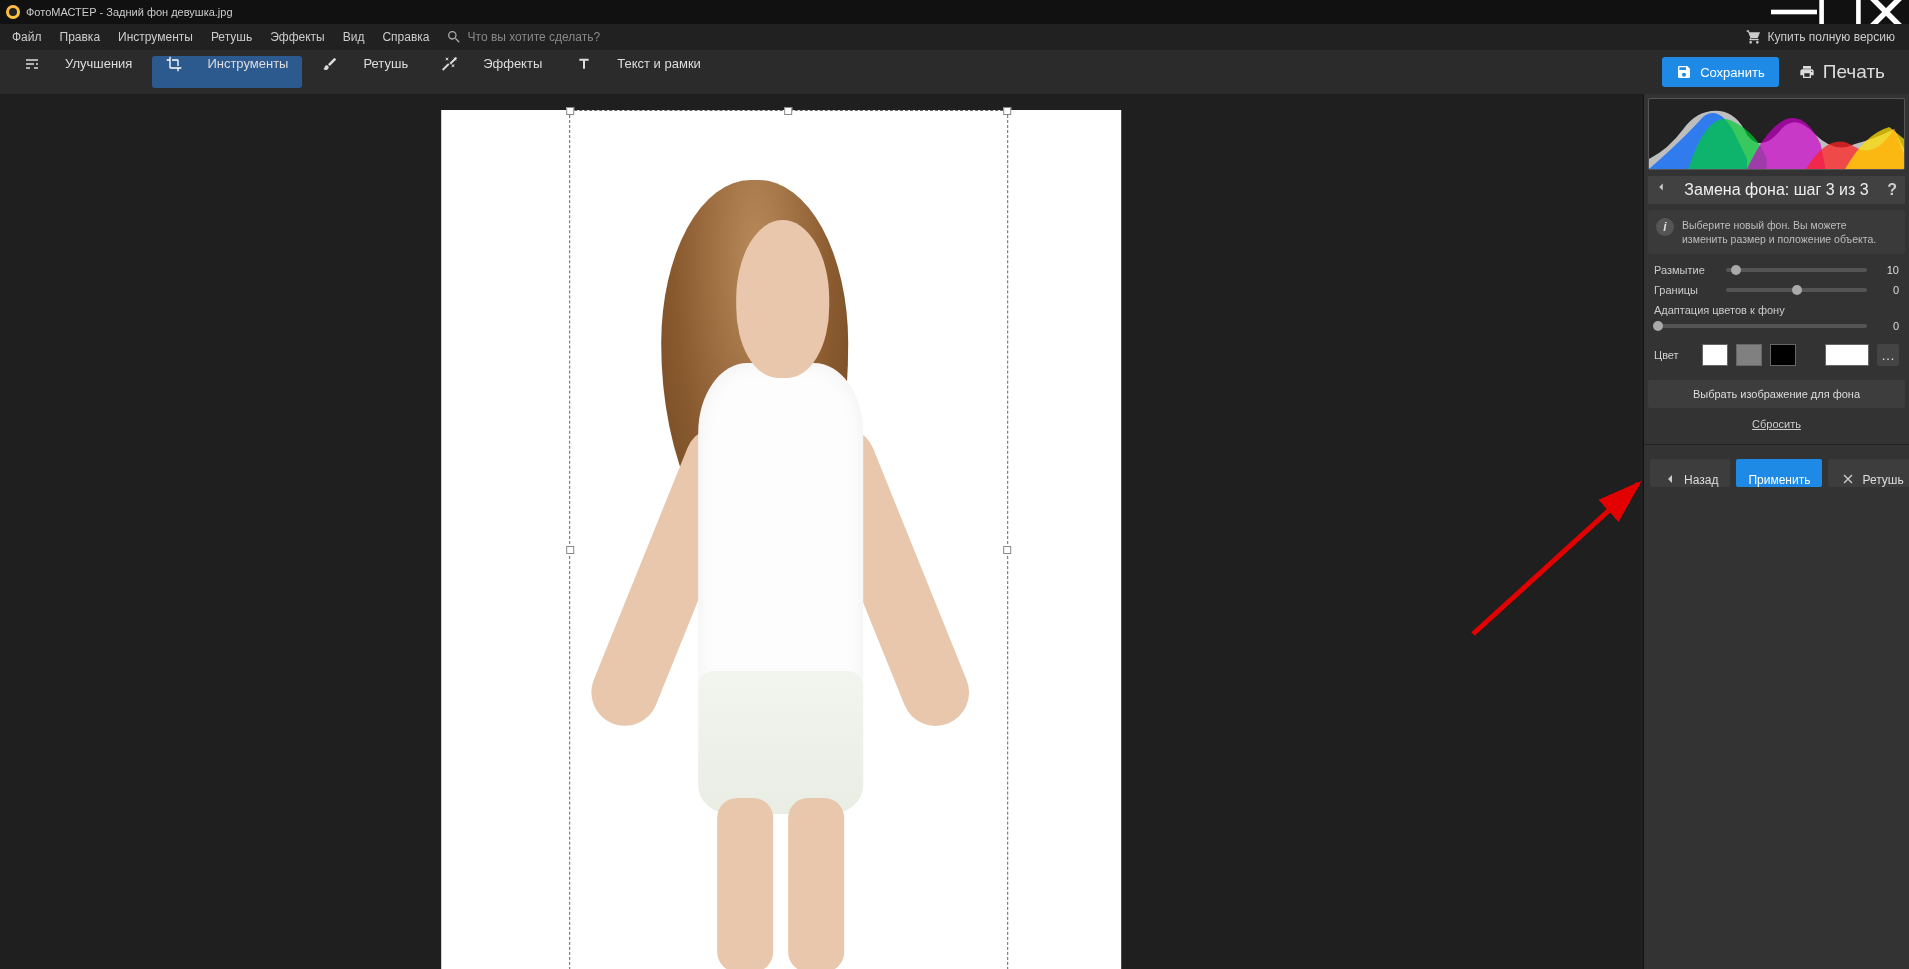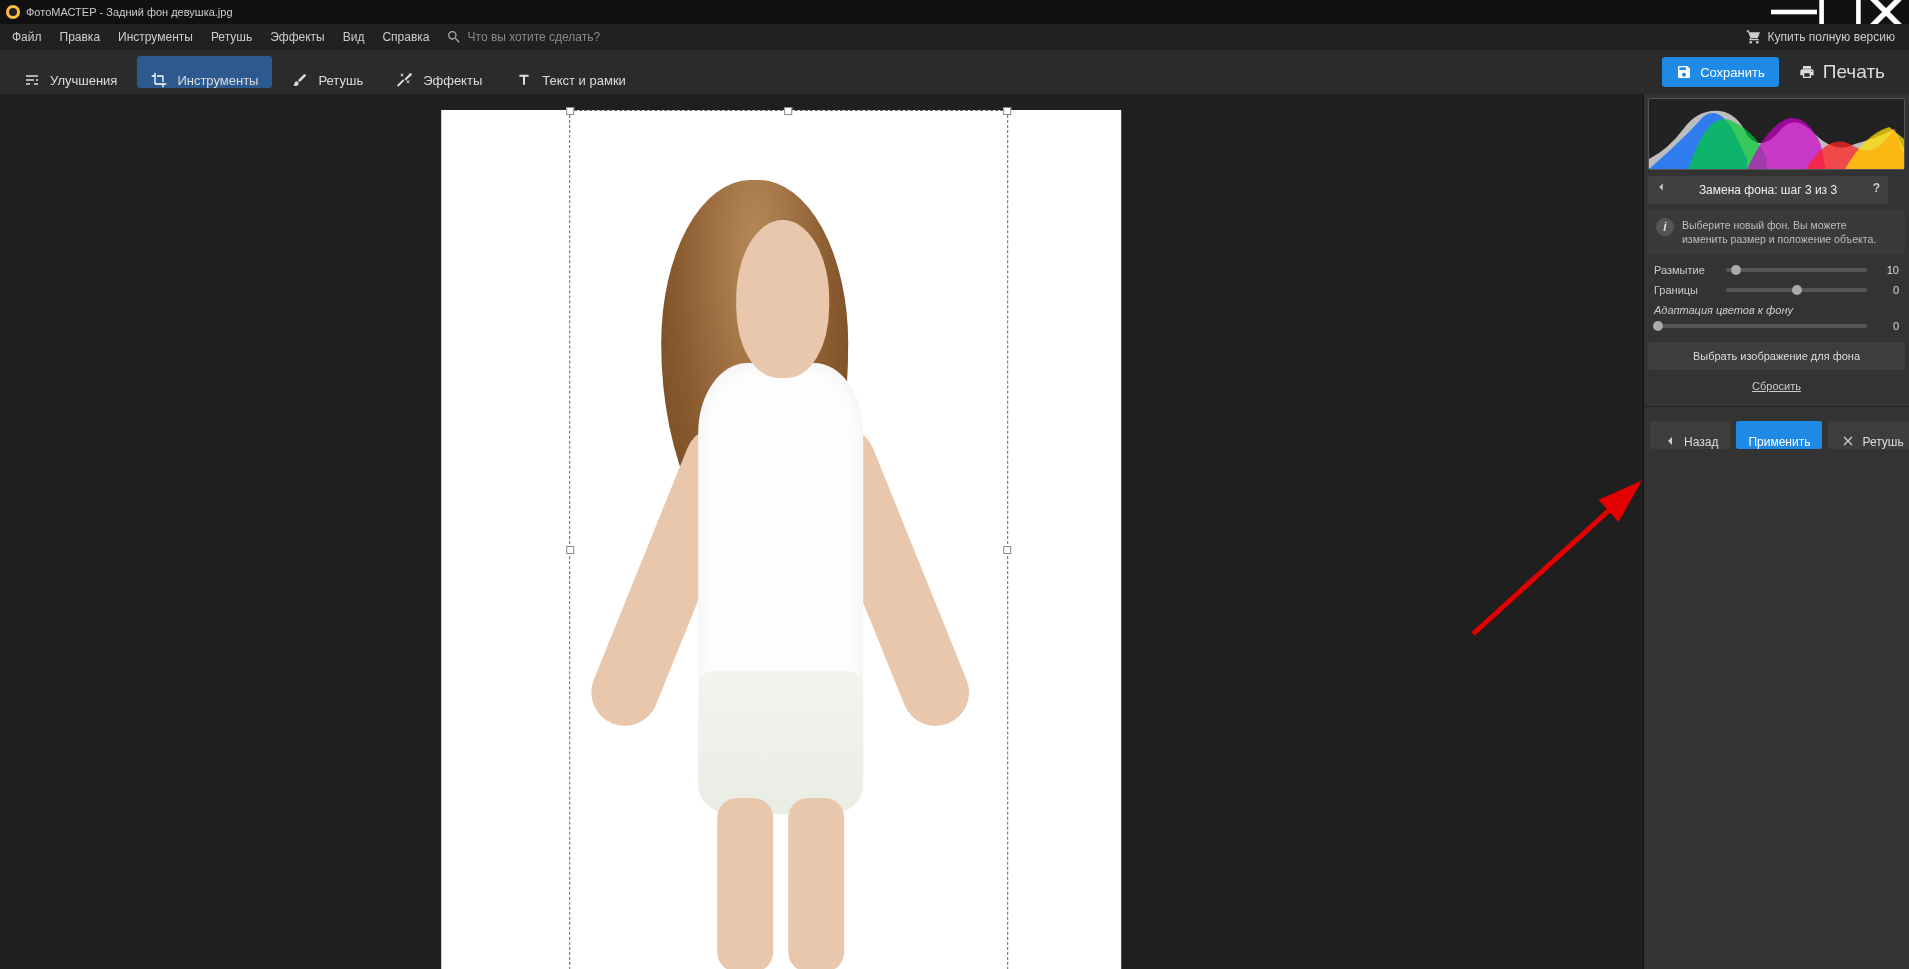--- a/index.html
+++ b/index.html
@@ -61,21 +61,21 @@
     height: 44px;
     background: var(--bg-dark);
     display: flex;
     align-items: center;
     padding: 0 10px;
     gap: 6px;
   }
   .toolbar .tool-btn {
     height: 32px;
     padding: 0 14px;
-    display:flex; align-items:flex-end; gap:10px;
+    display:flex; align-items:flex-start; gap:25px;
     border-radius: 3px;
     color:#ddd;
     font-size:13px;
     cursor:pointer;
   }
   .toolbar .tool-btn.active { background: #2c5a8f; }
   .toolbar .spacer { flex:1; }
   .save-btn {
     background: var(--accent-blue);
     color:#fff;
@@ -158,24 +158,24 @@
     border-radius:2px;
   }
   .histogram svg{position:absolute;inset:0;width:100%;height:100%;}
 
   .panel-header{
     height:28px;
     background:#414141;
     display:flex;
     align-items:center;
     justify-content:center;
-    font-size:12px;
+    font-size:16px;
     color:#eee;
     position:relative;
-    margin:2px 21px 0 4px;
+    margin:2px 4px 0 4px;
     border-radius:1px;
   }
   .panel-header .back{position:absolute;left:6px;top:4px;cursor:pointer;color:#ccc;}
   .panel-header .help{position:absolute;right:8px;top:5px;cursor:pointer;color:#ccc;font-weight:bold;}
 
   .info-box{
     margin:6px 4px;
     background:#3a3a3a;
     border-radius:3px;
     padding:8px 10px 8px 34px;
@@ -433,30 +433,38 @@
     </div>
 
     <div class="slider-row">
       <span class="label">Границы</span>
       <div class="slider-track">
         <div class="slider-thumb" style="left:50%"></div>
       </div>
       <span class="slider-val">0</span>
     </div>
 
-    <div class="slider-row" style="flex-wrap:wrap;font-style:italic;">
+    <div class="slider-row" style="flex-wrap:wrap;">
       <span class="label wide">Адаптация цветов к фону</span>
     </div>
     <div class="slider-row" style="padding-top:0">
       <div class="slider-track">
         <div class="slider-thumb" style="left:2%"></div>
       </div>
       <span class="slider-val">0</span>
     </div>
 
+    <div class="color-row">
+      <span style="width:40px;">Цвет</span>
+      <span class="swatch" style="background:#ffffff"></span>
+      <span class="swatch" style="background:#808080"></span>
+      <span class="swatch" style="background:#000"></span>
+      <span class="swatch-lg" style="background:#fff"></span>
+      <span class="more-btn">…</span>
+    </div>
 
     <div class="long-btn">
       <span>Выбрать изображение для фона</span>
     </div>
 
     <div class="reset-link">Сбросить</div>
 
     <div class="sep"></div>
 
 

